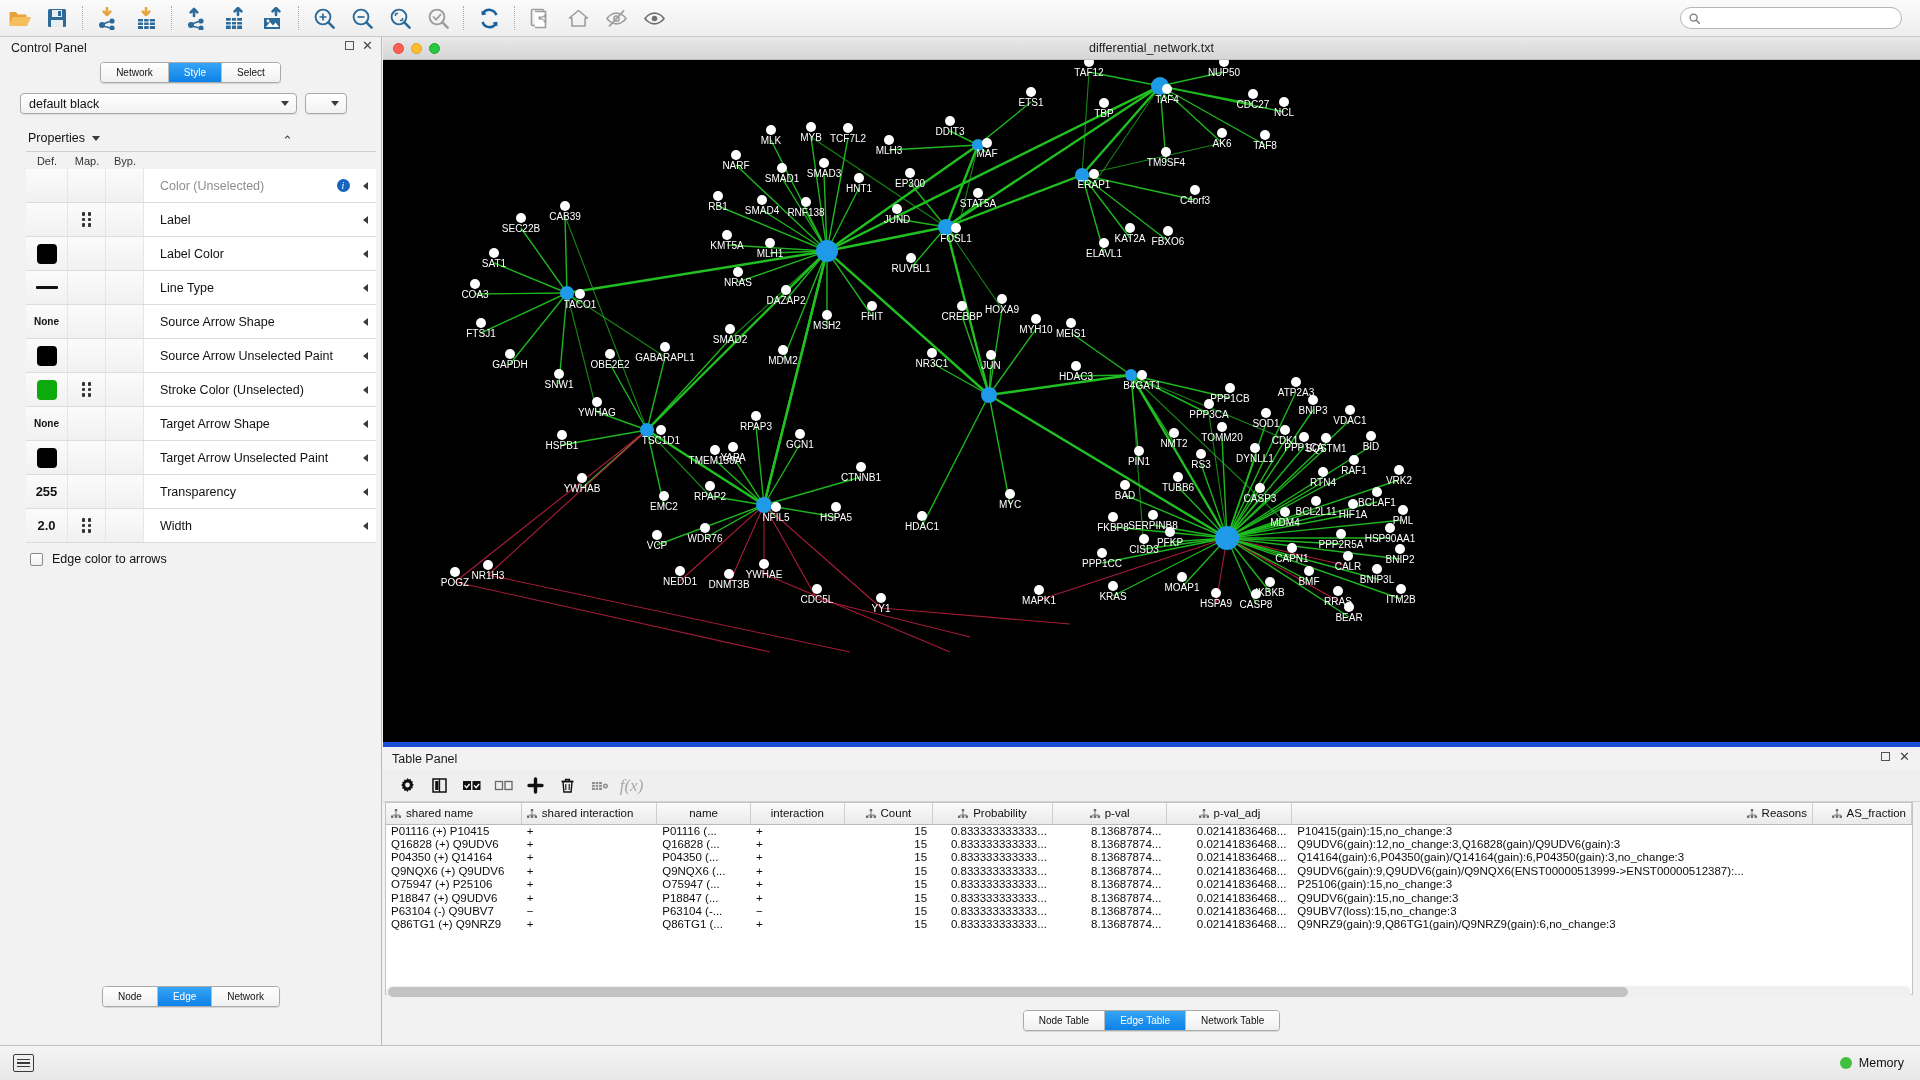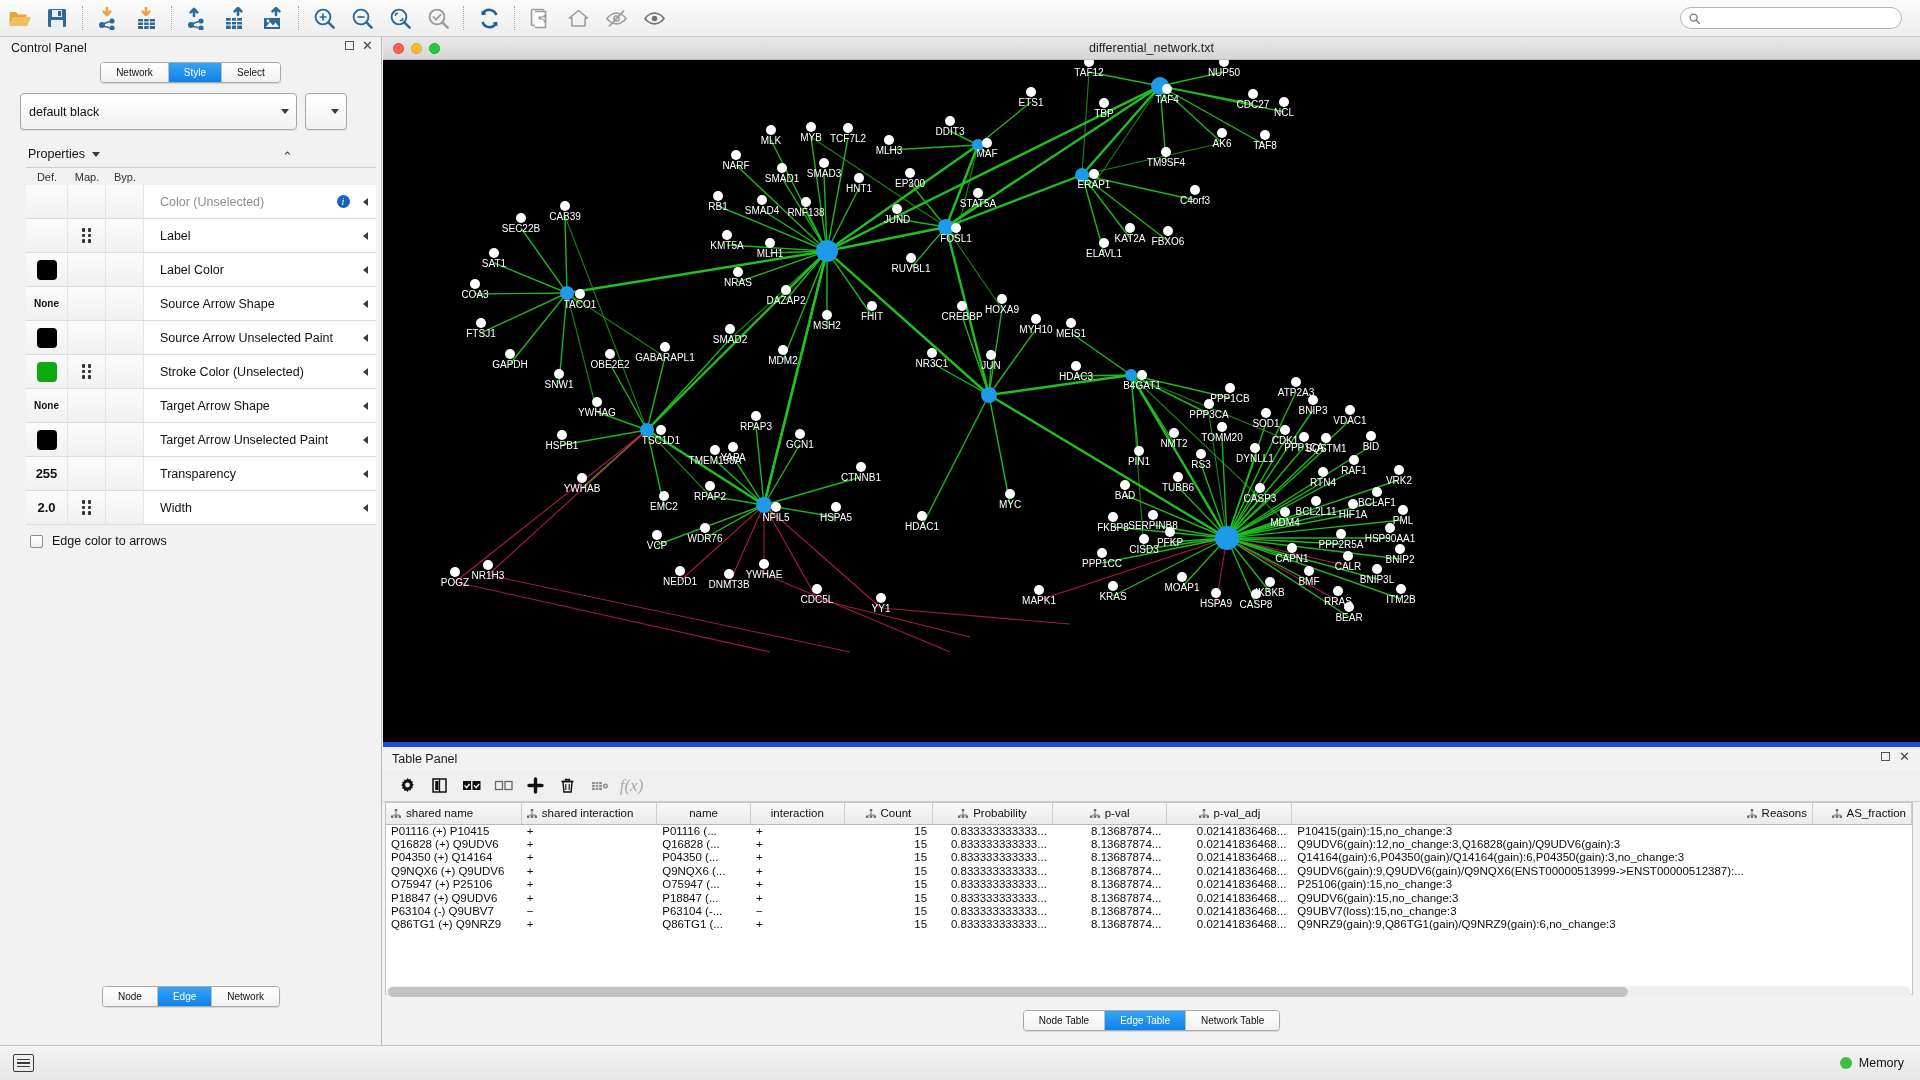--- a/index.html
+++ b/index.html
@@ -81,21 +81,21 @@
   .seg .seg-item:last-child { border-right: none; }
   .seg .seg-item.active {
     background: linear-gradient(#35a4f5, #0d82e8);
     color: #fff;
   }
   #cp-tabs { display: flex; justify-content: center; margin-top: 3px; }
 
   
   #style-row { display: flex; align-items: center; gap: 8px; padding: 10px 12px 4px 20px; }
   .combo {
-    height: 37px; background: linear-gradient(#ffffff,#f2f2f2);
+    height: 21px; background: linear-gradient(#ffffff,#f2f2f2);
     border: 1px solid #a8a8a8; border-radius: 4px;
     display: flex; align-items: center; padding: 8px 8px;
     font-size: 12.5px; color: #111; position: relative;
     box-shadow: 0 1px 1px rgba(0,0,0,.09);
     cursor: pointer;
   }
   .combo .arrow {
     position: absolute; right: 7px; width: 0; height: 0;
     border-left: 4px solid transparent; border-right: 4px solid transparent;
     border-top: 5px solid #3a3a3a;
@@ -520,20 +520,31 @@
               <span class="left-tri"></span>
             </span>
           </div>
           <div class="prow">
             <span class="cell def">
               <span class="swatch" style="background:#000000"></span>
             </span>
             <span class="cell map"></span>
             <span class="cell byp"></span>
             <span class="pname">Label Color</span>
+            <span class="tail">
+              <span class="left-tri"></span>
+            </span>
+          </div>
+          <div class="prow">
+            <span class="cell def">
+              <span class="linesym"></span>
+            </span>
+            <span class="cell map"></span>
+            <span class="cell byp"></span>
+            <span class="pname">Line Type</span>
             <span class="tail">
               <span class="left-tri"></span>
             </span>
           </div>
           <div class="prow">
             <span class="cell def">
               <span class="nonetxt">None</span>
             </span>
             <span class="cell map"></span>
             <span class="cell byp"></span>

